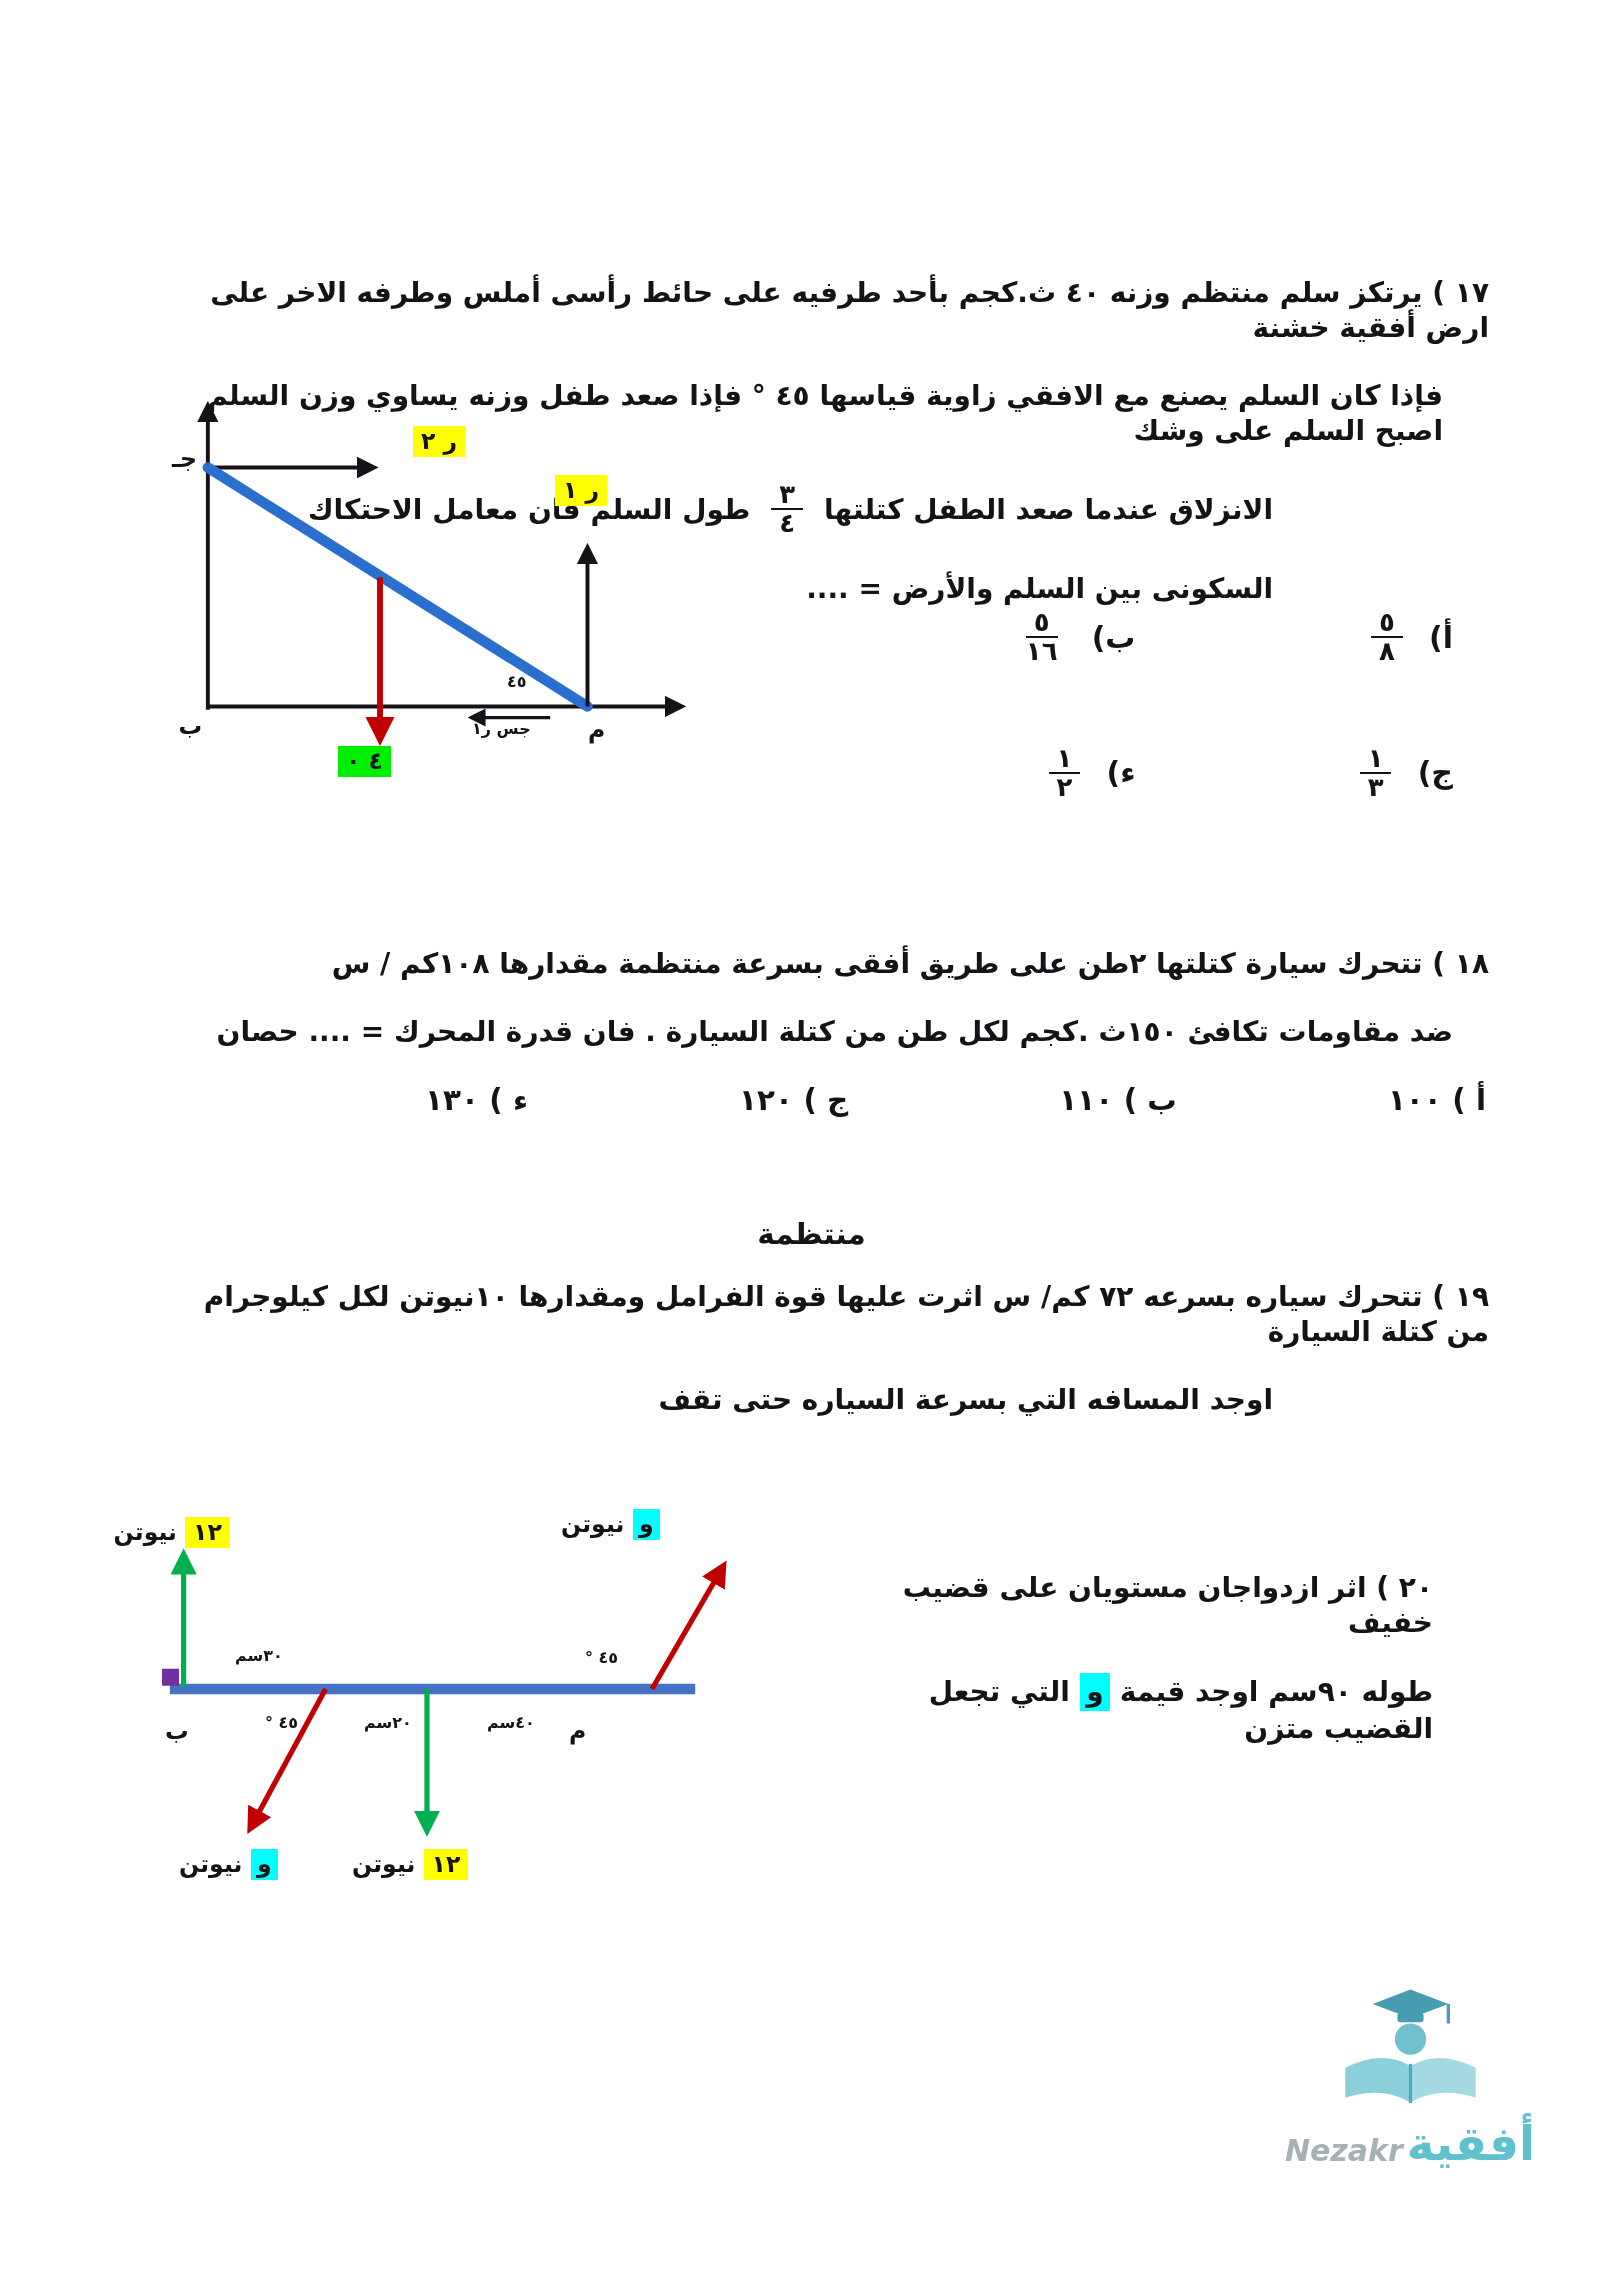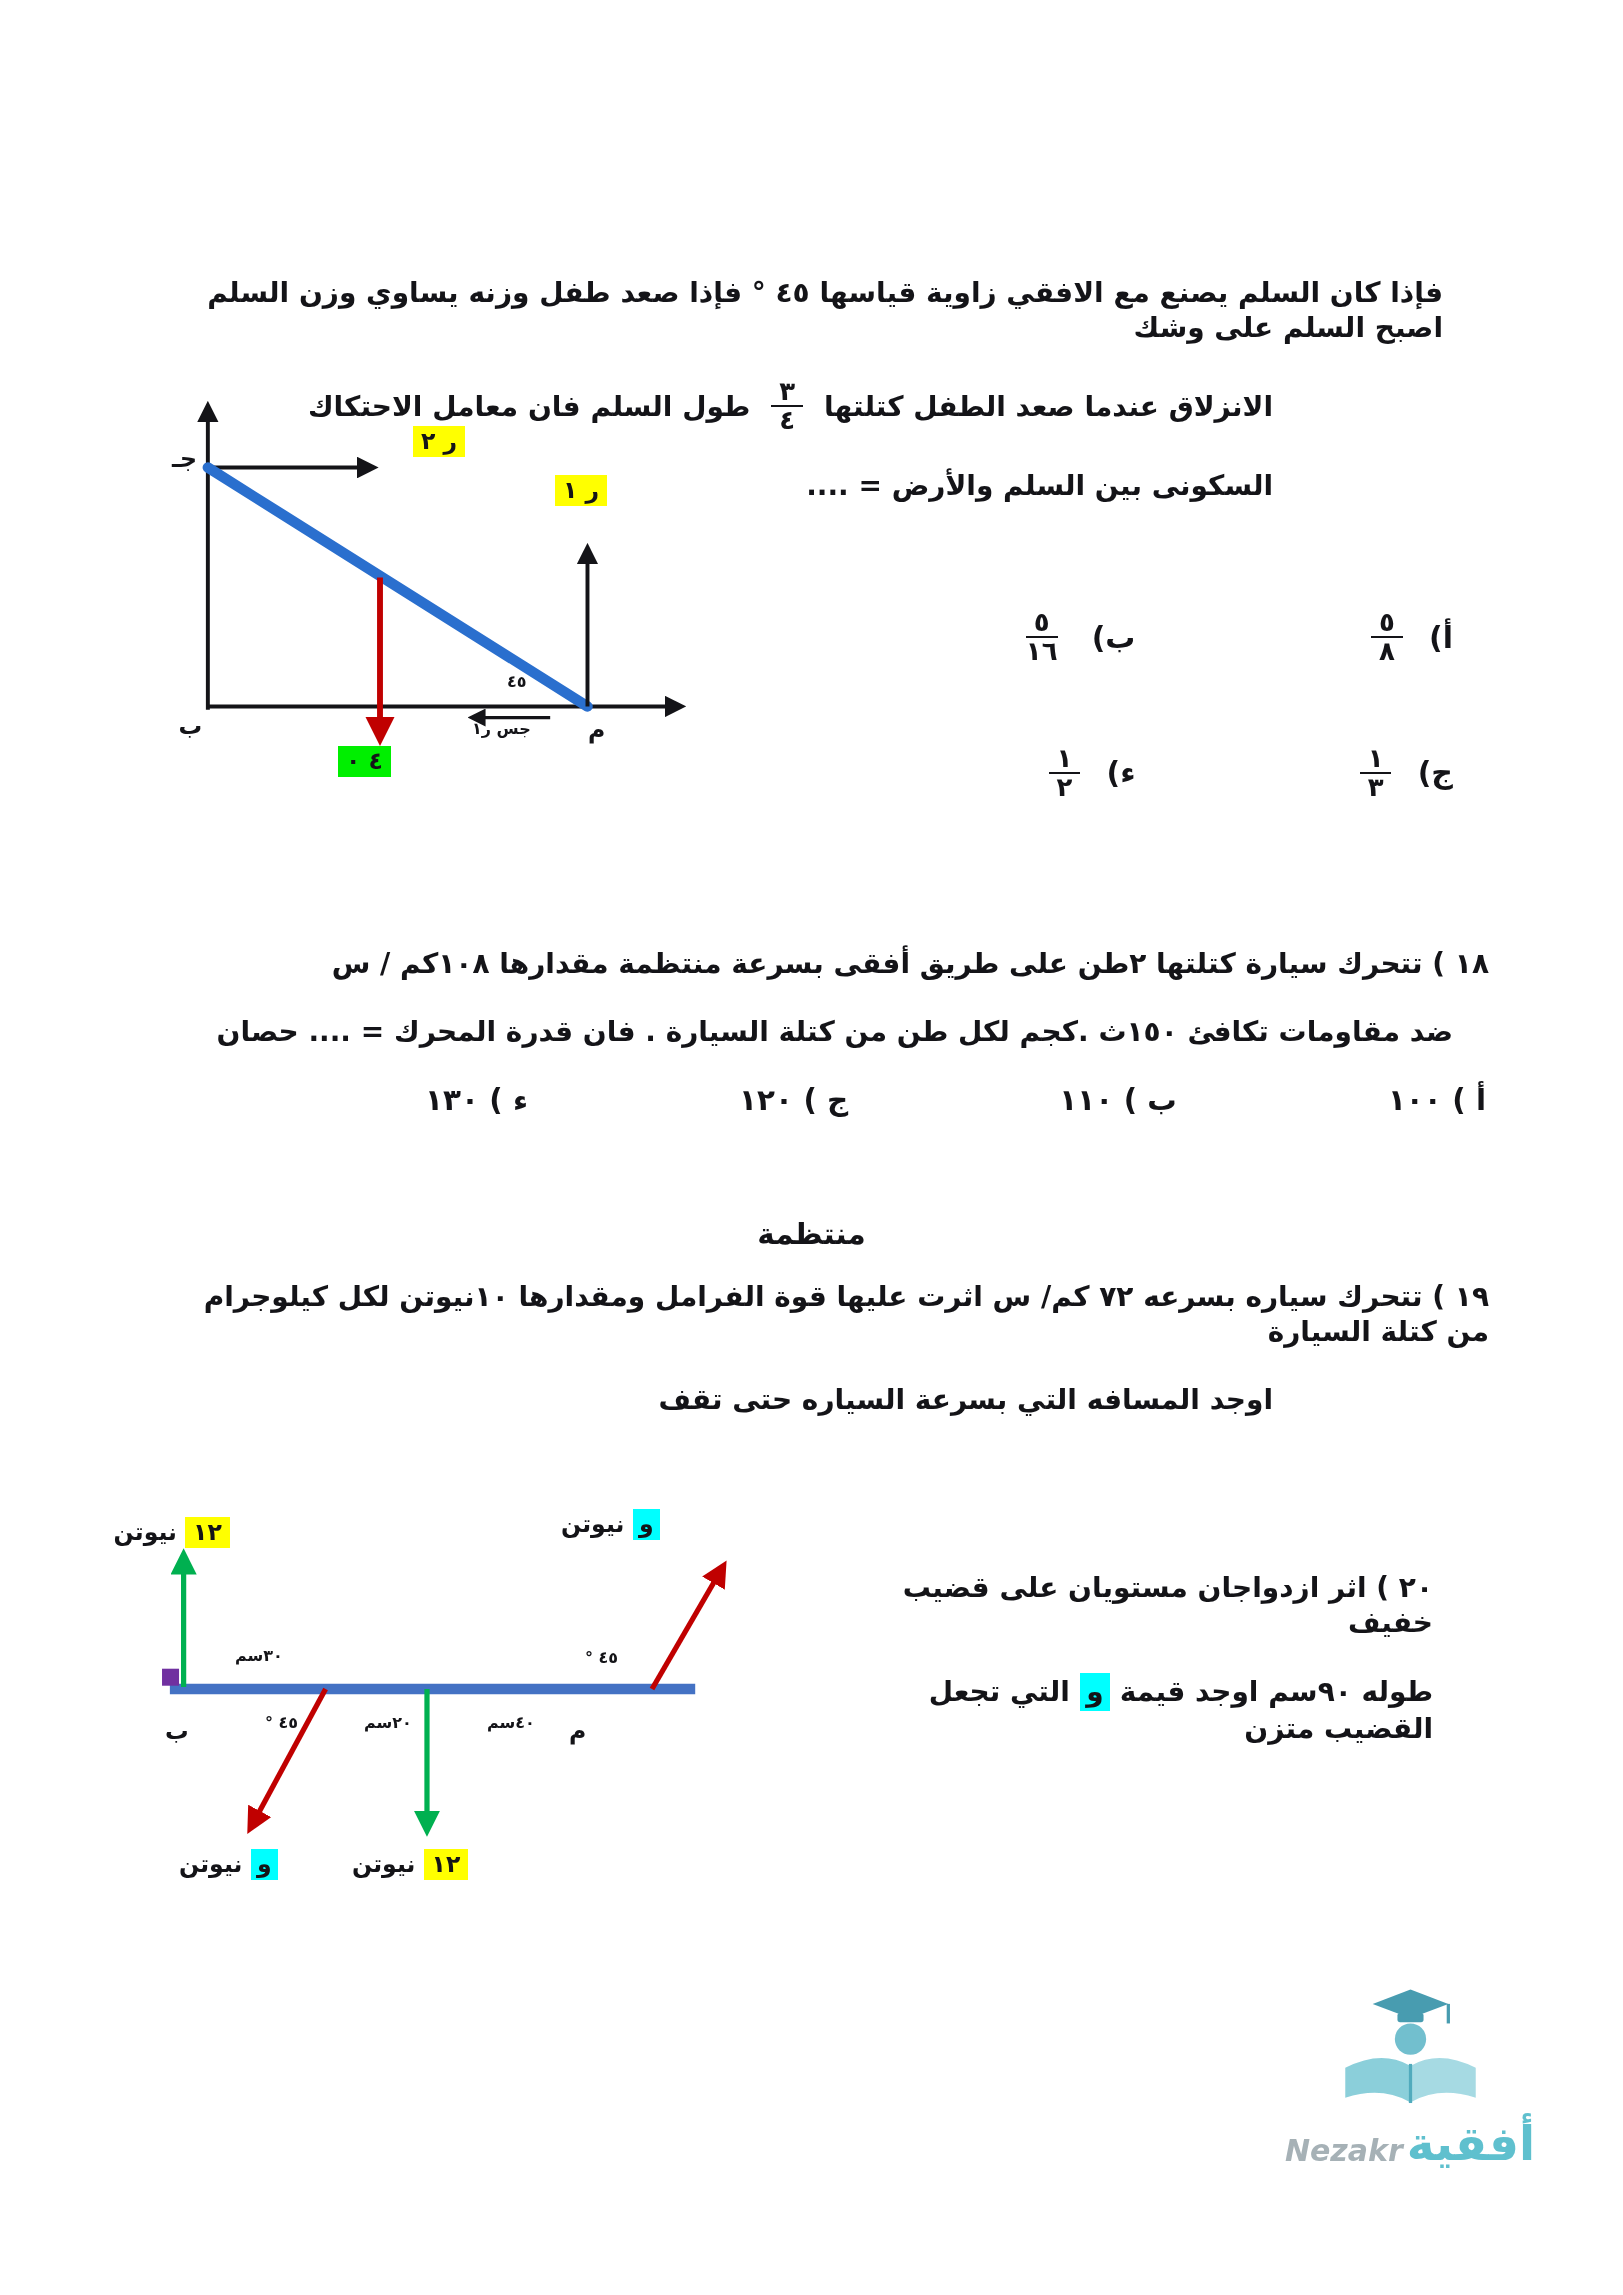--- a/index.html
+++ b/index.html
@@ -29,20 +29,21 @@
   .wm-text{display:flex;align-items:flex-end;gap:3.9px;direction:rtl}
   .wm-ar{color:#49b8c8;font-size:47px;line-height:1}
   .wm-en{color:#9aa7ad;font-size:30px;line-height:1.1;font-style:italic}
 </style>
 </head>
 <body>
 
 <div class="page">
 
   <div class="abs" style="top:275px;right:134px;left:157px;">
+    <div class="txt-line"><span>١٧ )</span> <span>يرتكز سلم منتظم وزنه ٤٠ ث.كجم بأحد طرفيه على حائط رأسى أملس وطرفه الاخر على ارض أفقية خشنة</span></div>
     <div class="txt-line" style="padding-right:46px;">فإذا كان السلم يصنع مع الافقي زاوية قياسها ٤٥ ° فإذا صعد طفل وزنه يساوي وزن السلم اصبح السلم على وشك</div>
     <div class="txt-line inline-row" style="justify-content:flex-start;padding-right:216px;">
       <span>الانزلاق عندما صعد الطفل كتلتها</span>
       <span class="frac">
         <span class="fn">٣</span>
         <span class="fd">٤</span>
       </span>
       <span>طول السلم فان معامل الاحتكاك</span>
     </div>
     <div class="txt-line" style="padding-right:216px;">السكونى بين السلم والأرض = ....</div>

